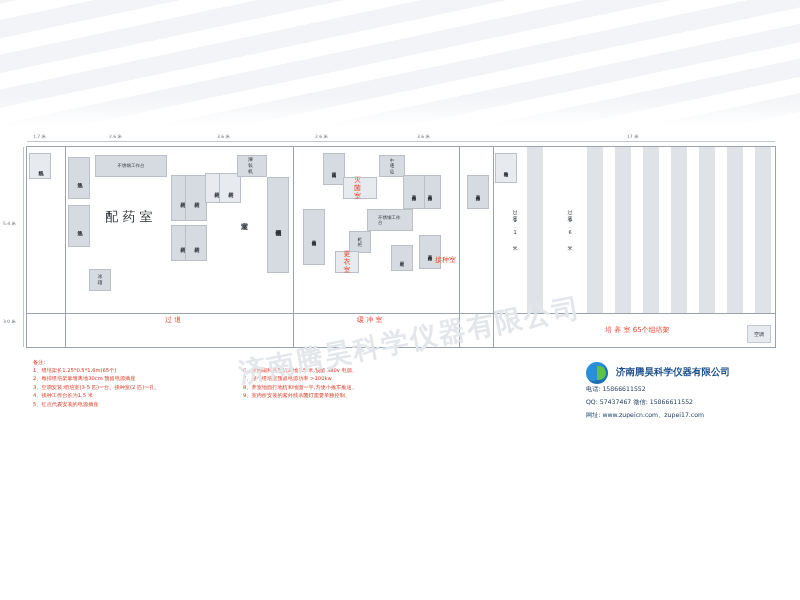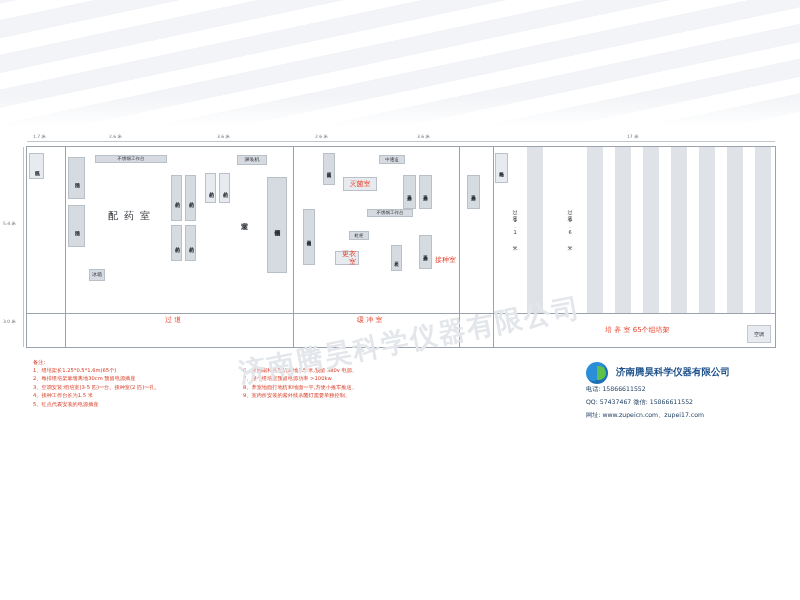--- a/index.html
+++ b/index.html
@@ -36,24 +36,24 @@
 
   
   .room{
     position:absolute;
     background:#d6dbe1;
     border:1px solid #b9c0c8;
     color:#2a2f36;
     font-size:5px;
     line-height:1.15;
     display:flex;align-items:center;justify-content:center;
-    text-align:right;
+    text-align:left;
     letter-spacing:0px;
     box-sizing:border-box;
-    padding:2px;
+    padding:10px;
   }
   .room.vert{writing-mode:vertical-rl;text-orientation:upright;}
   .room.light{background:#e7eaee;}
   .room.white{background:#ffffff;border:1px solid #c2c8cf;}
   .lbl{
     position:absolute;font-size:6px;color:#e8402a;
     white-space:nowrap;
   }
   .lbl.small{font-size:5px;}
   .dim{
@@ -139,21 +139,21 @@
     <div class="plan-inner-line" style="left:266px;top:0;width:1px;height:200px;"></div>
     <div class="plan-inner-line" style="left:432px;top:0;width:1px;height:200px;"></div>
     <div class="plan-inner-line" style="left:466px;top:0;width:1px;height:200px;"></div>
     <div class="plan-inner-line" style="left:0;top:166px;width:748px;height:1px;"></div>
 
     <div class="room vert light" style="left:2px;top:6px;width:15px;height:26px;">洗瓶机</div>
     <div class="room vert" style="left:41px;top:10px;width:17px;height:42px;">洗瓶池</div>
     <div class="room vert" style="left:41px;top:58px;width:17px;height:42px;">洗瓶池</div>
 
     <div class="room" style="left:68px;top:8px;width:72px;height:8px;font-size:4.5px;">不锈钢工作台</div>
-    <div class="room white" style="left:62px;top:20px;width:80px;height:100px;border:none;background:transparent;font-size:10px;font-family:Liberation Mono, monospace;">配 药 室</div>
+    <div class="room white" style="left:62px;top:20px;width:80px;height:100px;border:none;background:transparent;font-size:13px;">配 药 室</div>
 
     <div class="room vert" style="left:144px;top:28px;width:11px;height:46px;">药品柜</div>
     <div class="room vert" style="left:158px;top:28px;width:11px;height:46px;">药品柜</div>
     <div class="room vert" style="left:144px;top:78px;width:11px;height:36px;">药品柜</div>
     <div class="room vert" style="left:158px;top:78px;width:11px;height:36px;">药品柜</div>
 
     <div class="room vert light" style="left:178px;top:26px;width:11px;height:30px;">药品柜</div>
     <div class="room vert light" style="left:192px;top:26px;width:11px;height:30px;">药品柜</div>
 
     <div class="room" style="left:210px;top:8px;width:30px;height:10px;font-size:5px;">灌装机</div>

